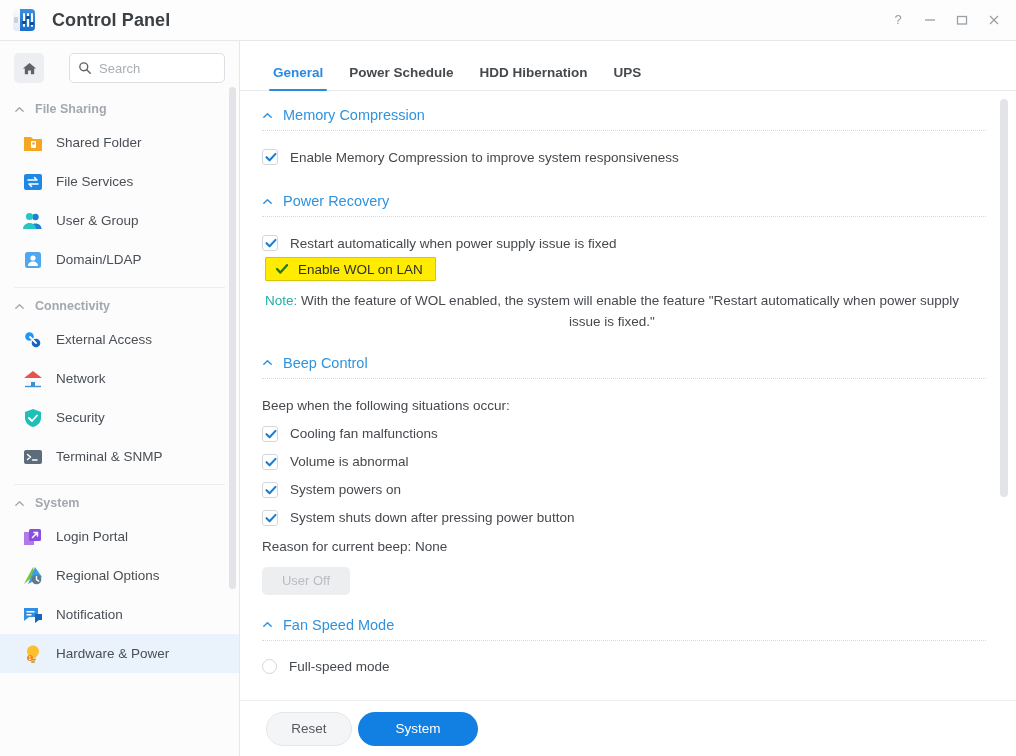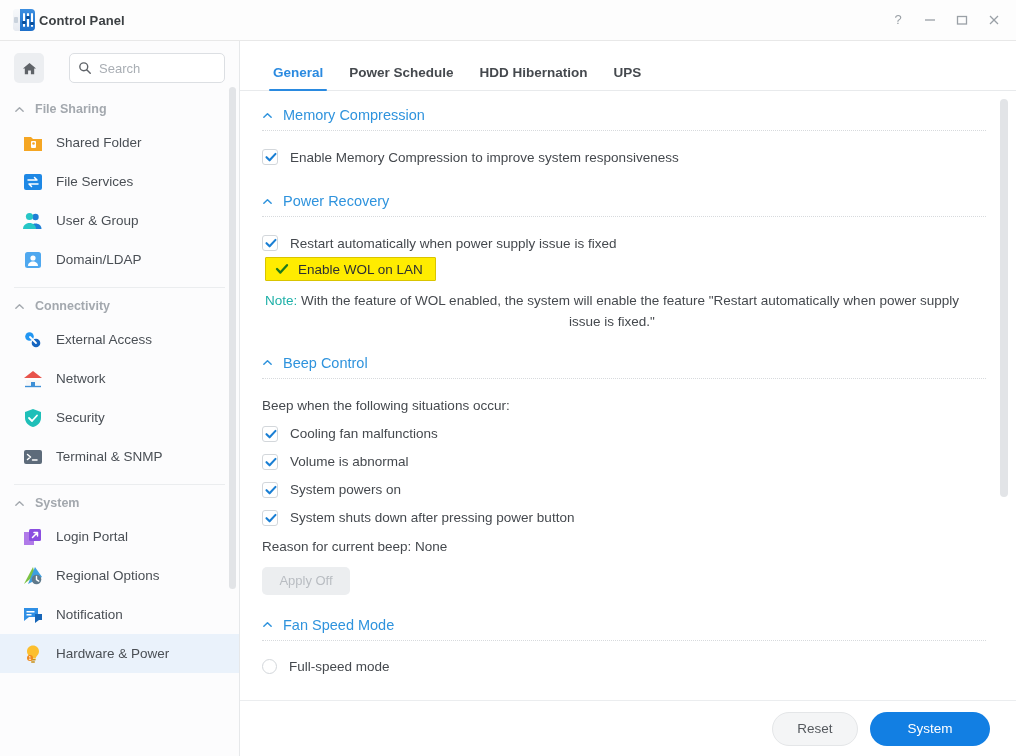--- a/index.html
+++ b/index.html
@@ -60,22 +60,22 @@
   }
   .app-icon .k1 { left: 9px;  top: 12px; }
   .app-icon .k2 { left: 13px; top: 7px; }
   .app-icon .k3 { left: 17px; top: 13px; }
   .app-icon .dot {
     position: absolute; left: 1px; top: 8px; width: 4px; height: 6px;
     background: #c9d2dc; border-radius: 1px;
   }
 
   .app-title {
-    margin-left: 4px;
-    font-size: 13px;
+    margin-left: 17px;
+    font-size: 18px;
     font-weight: bold;
     color: #3c4043;
     letter-spacing: .1px;
   }
 
   .win-controls {
     margin-left: auto;
     display: flex;
     align-items: center;
   }
@@ -366,22 +366,21 @@
     background: #e2e4e7;
   }
 
   
   .footer {
     height: 56px;
     min-height: 56px;
     border-top: 1px solid #ebedef;
     display: flex;
     align-items: center;
-    justify-content: flex-end;
-    gap: 12px;
+    gap: 6px;
     padding: 0 26px;
     background: #ffffff;
   }
   .btn {
     height: 34px;
     border-radius: 17px;
     font-size: 13.5px;
     font-family: "Liberation Sans", sans-serif;
     border: none;
     cursor: default;
@@ -751,21 +750,21 @@
           <span class="chk">
             <svg width="14" height="14" viewBox="0 0 14 14">
                 <path d="M2.5 7.2 L5.6 10.3 L11.5 3.9" fill="none" stroke="#1a7fd4" stroke-width="2.1" stroke-linecap="round" stroke-linejoin="round"></path>
               </svg>
           </span>
           <span class="label">System shuts down after pressing power button</span>
         </div>
 
         <div class="plain-row">Reason for current beep: None</div>
 
-        <button class="btn-ghost">Apply Off</button>
+        <button class="btn-ghost">User Off</button>
 
         <div class="sec-space"></div>
 
         
         <div class="section-head">
           <svg class="caret-up" viewBox="0 0 12 12">
               <path d="M2 8 L6 4 L10 8" fill="none" stroke="#2f93dd" stroke-width="1.6" stroke-linecap="round" stroke-linejoin="round"></path>
             </svg>
           <span>Fan Speed Mode</span>
         </div>

